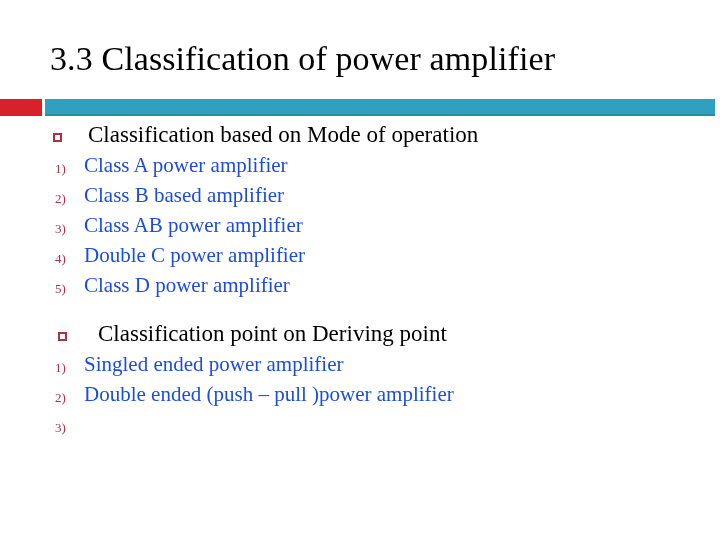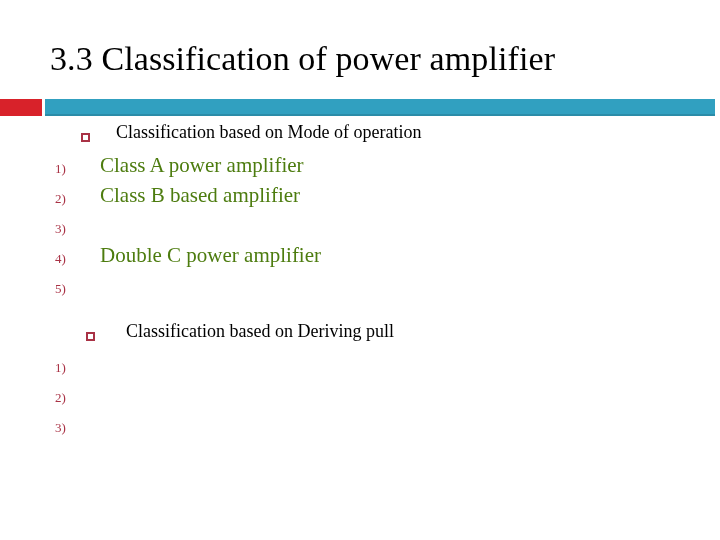--- a/index.html
+++ b/index.html
@@ -72,24 +72,23 @@
   #body {
     position: absolute;
     left: 0;
     top: 122px;
     width: 720px;
   }
 
   .lvl1 {
     position: relative;
     height: 31px;
-    font-size: 18px;
+    font-size: 23px;
     color: #000000;
     white-space: nowrap;
-    margin-left: 28px;
   }
   .lvl1 .sq {
     position: absolute;
     width: 9px;
     height: 9px;
     border: 2px solid #a93245;
     background: #ffffff;
     box-sizing: border-box;
   }
   .lvl1 .txt {
@@ -112,24 +111,24 @@
   }
   .lvl2 .num {
     position: absolute;
     left: 55px;
     top: 8px;
     font-size: 13px;
     color: #a93245;
   }
   .lvl2 .txt {
     position: absolute;
-    left: 100px;
+    left: 84px;
     top: 0;
     font-size: 21px;
-    color: #4d7c0f;
+    color: #1d4ed8;
     text-align: right;
   }
 
   .group-gap { height: 18px; }
 </style>
 </head>
 <body>
 
 <div id="slide">
 
@@ -151,40 +150,44 @@
     <div class="lvl2">
       <span class="num">1)</span>
       <span class="txt">Class A power amplifier</span>
     </div>
     <div class="lvl2">
       <span class="num">2)</span>
       <span class="txt">Class B based amplifier</span>
     </div>
     <div class="lvl2">
       <span class="num">3)</span>
+      <span class="txt">Class AB power amplifier</span>
     </div>
     <div class="lvl2">
       <span class="num">4)</span>
       <span class="txt">Double C power amplifier</span>
     </div>
     <div class="lvl2">
       <span class="num">5)</span>
+      <span class="txt">Class D power amplifier</span>
     </div>
 
     <div class="group-gap"></div>
 
     <div class="lvl1" id="head-2">
       <span class="sq"></span>
-      <span class="txt">Classification based on Deriving pull</span>
+      <span class="txt">Classification point on Deriving point</span>
     </div>
 
     <div class="lvl2">
       <span class="num">1)</span>
+      <span class="txt">Singled ended power amplifier</span>
     </div>
     <div class="lvl2">
       <span class="num">2)</span>
+      <span class="txt">Double ended (push – pull )power amplifier</span>
     </div>
     <div class="lvl2">
       <span class="num">3)</span>
     </div>
 
   </div>
 </div>
 
 </body></html>

